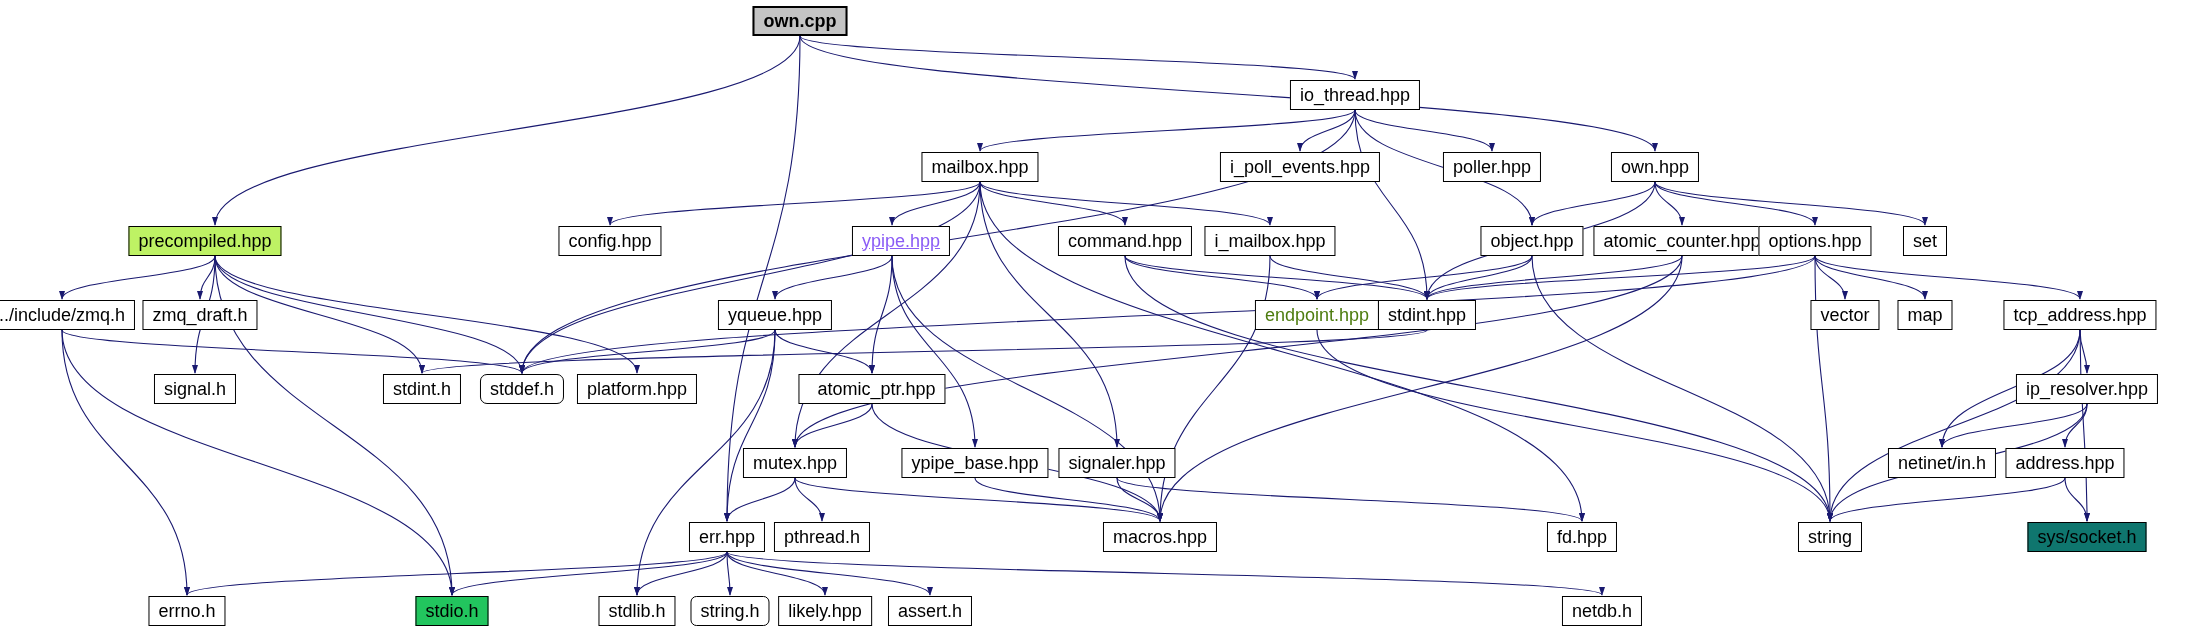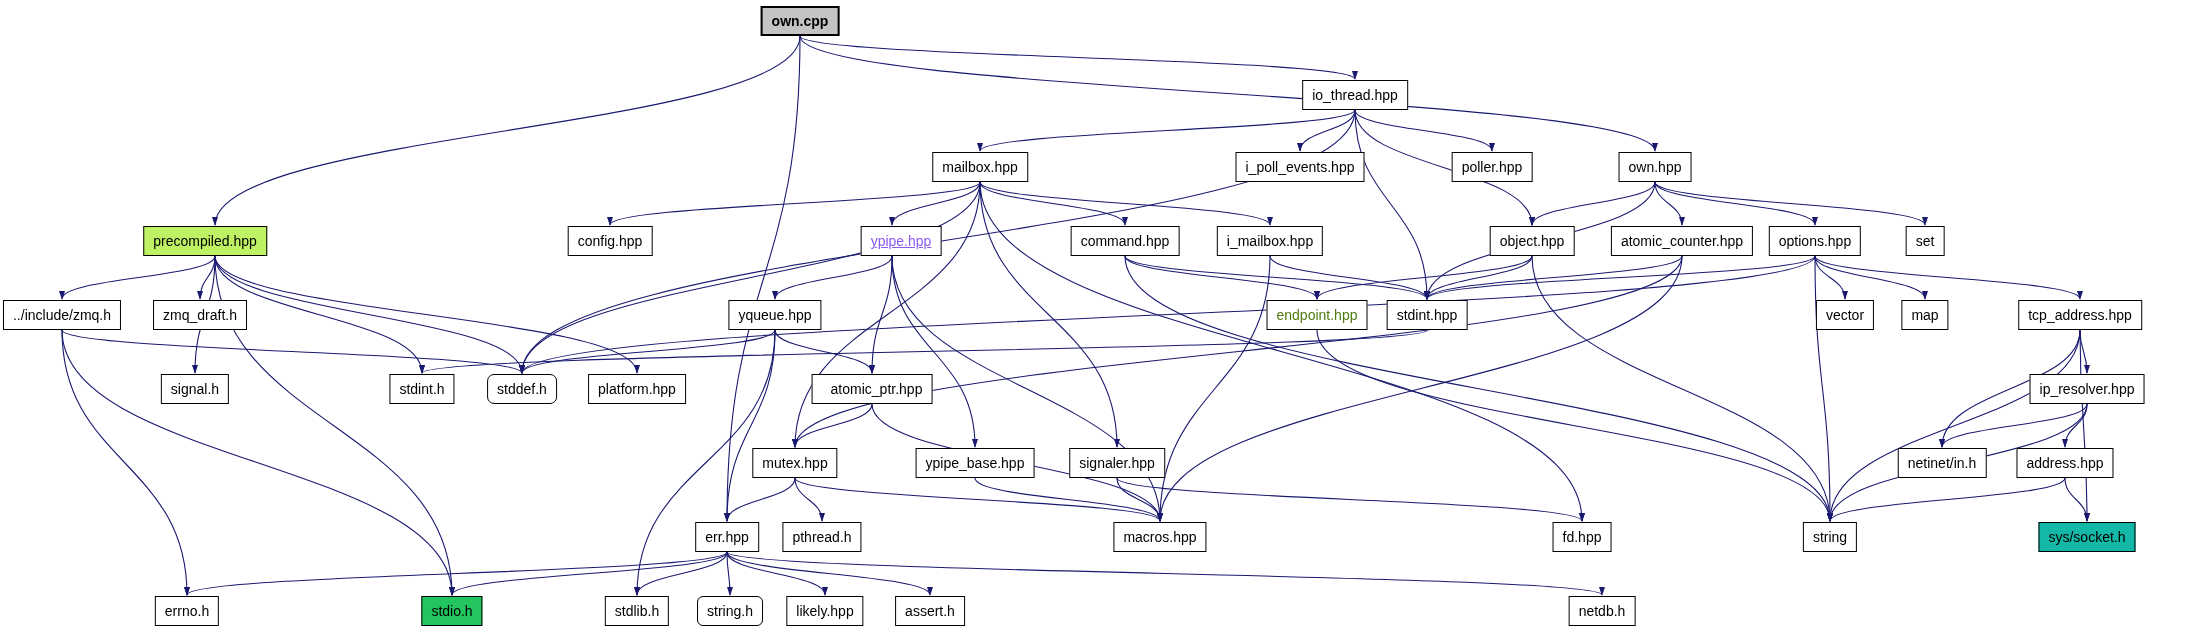--- a/index.html
+++ b/index.html
@@ -17,21 +17,21 @@
     transform: translateX(-50%);
     box-sizing: border-box;
     height: 30px;
     display: flex;
     align-items: center;
     justify-content: center;
     padding: 0 9px;
     border: 1px solid #000000;
     background: #ffffff;
     color: #000000;
-    font-size: 14px;
+    font-size: 18px;
     white-space: nowrap;
     z-index: 2;
   }
   .node.root {
     background: #c4c4c4;
     border-width: 2px;
     font-weight: bold;
   }
 </style>
 </head>
@@ -164,21 +164,21 @@
       <div class="node" style="left: 795px; top: 448px; border-color: rgb(0, 0, 0); background: rgb(255, 255, 255); color: rgb(0, 0, 0);">mutex.hpp</div>
       <div class="node" style="left: 975px; top: 448px; border-color: rgb(0, 0, 0); background: rgb(255, 255, 255); color: rgb(0, 0, 0);">ypipe_base.hpp</div>
       <div class="node" style="left: 1117px; top: 448px; border-color: rgb(0, 0, 0); background: rgb(255, 255, 255); color: rgb(0, 0, 0);">signaler.hpp</div>
       <div class="node" style="left: 1942px; top: 448px; border-color: rgb(0, 0, 0); background: rgb(255, 255, 255); color: rgb(0, 0, 0);">netinet/in.h</div>
       <div class="node" style="left: 2065px; top: 448px; border-color: rgb(0, 0, 0); background: rgb(255, 255, 255); color: rgb(0, 0, 0);">address.hpp</div>
       <div class="node" style="left: 727px; top: 522px; border-color: rgb(0, 0, 0); background: rgb(255, 255, 255); color: rgb(0, 0, 0);">err.hpp</div>
       <div class="node" style="left: 822px; top: 522px; border-color: rgb(0, 0, 0); background: rgb(255, 255, 255); color: rgb(0, 0, 0);">pthread.h</div>
       <div class="node" style="left: 1160px; top: 522px; border-color: rgb(0, 0, 0); background: rgb(255, 255, 255); color: rgb(0, 0, 0);">macros.hpp</div>
       <div class="node" style="left: 1582px; top: 522px; border-color: rgb(0, 0, 0); background: rgb(255, 255, 255); color: rgb(0, 0, 0);">fd.hpp</div>
       <div class="node" style="left: 1830px; top: 522px; border-color: rgb(0, 0, 0); background: rgb(255, 255, 255); color: rgb(0, 0, 0);">string</div>
-      <div class="node" style="left: 2087px; top: 522px; border-color: rgb(0, 0, 0); background: #14b8a6; color: rgb(0, 0, 0);">sys/socket.h</div>
+      <div class="node" style="left: 2087px; top: 522px; border-color: rgb(0, 0, 0); background: #0f766e; color: rgb(0, 0, 0);">sys/socket.h</div>
       <div class="node" style="left: 187px; top: 596px; border-color: rgb(0, 0, 0); background: rgb(255, 255, 255); color: rgb(0, 0, 0);">errno.h</div>
       <div class="node" style="left: 452px; top: 596px; border-color: rgb(0, 0, 0); background: #22c55e; color: rgb(0, 0, 0);">stdio.h</div>
       <div class="node" style="left: 637px; top: 596px; border-color: rgb(0, 0, 0); background: rgb(255, 255, 255); color: rgb(0, 0, 0);">stdlib.h</div>
       <div class="node" style="left: 730px; top: 596px; border-color: rgb(0, 0, 0); background: rgb(255, 255, 255); color: rgb(0, 0, 0); border-radius: 6px;">string.h</div>
       <div class="node" style="left: 825px; top: 596px; border-color: rgb(0, 0, 0); background: rgb(255, 255, 255); color: rgb(0, 0, 0);">likely.hpp</div>
       <div class="node" style="left: 930px; top: 596px; border-color: rgb(0, 0, 0); background: rgb(255, 255, 255); color: rgb(0, 0, 0);">assert.h</div>
       <div class="node" style="left: 1602px; top: 596px; border-color: rgb(0, 0, 0); background: rgb(255, 255, 255); color: rgb(0, 0, 0);">netdb.h</div>
     </div>
 </div>
 

